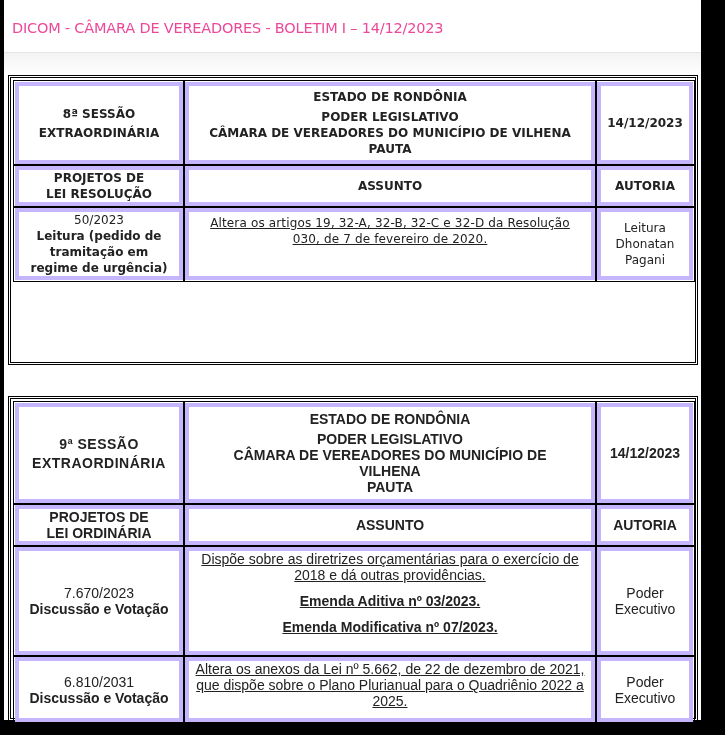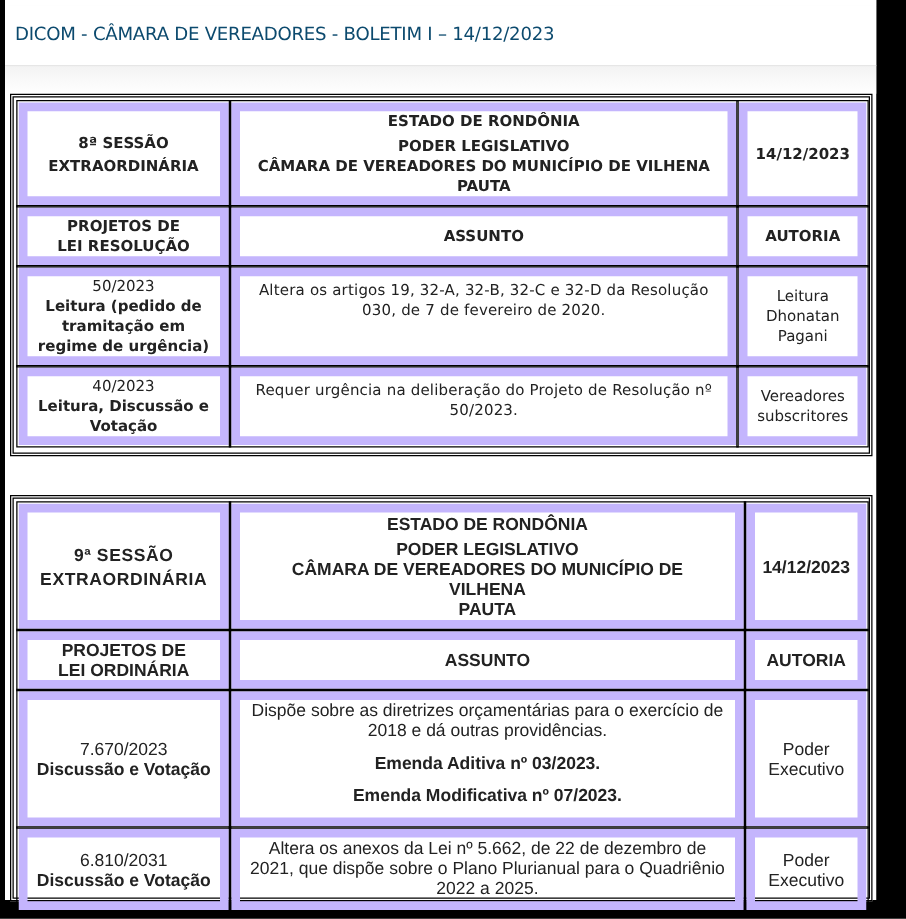--- a/index.html
+++ b/index.html
@@ -17,51 +17,51 @@
     }
     .header {
       position: absolute; left: 0; top: 5px; width: 697px; height: 47px;
       background: #fff;
       box-shadow: 0 2px 3px rgba(0,0,0,0.12);
       border-bottom: 1px solid #e6e6e6;
     }
     .header-title {
       position: absolute; left: 8px; top: 15px;
       font-family: "DejaVu Sans", sans-serif;
-      font-size: 14.5px; color: #0c4a6e; letter-spacing: -0.2px;
+      font-size: 14.5px; color: #ec4899; letter-spacing: -0.2px;
       white-space: nowrap;
     }
     .under-header {
       position: absolute; left: 0; top: 53px; width: 697px; height: 22px;
       background: linear-gradient(#f3f3f3, #fff);
     }
     .frame {
       position: absolute; left: 4px;
       border: 3px double #000;
       box-sizing: border-box;
       background: #fff;
     }
     #frame1 { top: 75px; width: 690px; height: 290px; }
     #frame2 { top: 396px; width: 690px; height: 325px; }
     table.pauta {
       border-collapse: separate; border-spacing: 2px;
       position: absolute; left: 2px; top: 2px;
       table-layout: fixed;
     }
     table.pauta td {
-      border: 7px solid #c4b5fd;
+      border: 4px solid #c4b5fd;
       outline: 1px solid #000; outline-offset: 1px;
       text-align: center; vertical-align: middle;
       padding: 0 6px; box-sizing: border-box;
       color: #222;
     }
     .t1 td { font-family: "DejaVu Sans", sans-serif; font-size: 12px; line-height: 16px; }
     .t2 td { font-family: "Liberation Sans", sans-serif; font-size: 14px; line-height: 16px; }
     .b { font-weight: bold; }
-    td.just { text-align: right; vertical-align: top !important; padding-top: 3px !important; }
+    td.just { text-align: right; vertical-align: top !important; padding-top: 3px !important; text-decoration: underline; }
     .t1 td.just { letter-spacing: 0.15px; }
     .gap { display: block; height: 6px; }
     .gap2 { display: block; height: 10px; }
   </style>
 </head>
 <body>
 
 <div class="page">
   <div class="topstrip"></div>
   <div class="header">
@@ -100,28 +100,20 @@
         <td class="b">ASSUNTO</td>
         <td class="b">AUTORIA</td>
       </tr>
       <tr style="height:70px">
         <td>
           <span>50/2023</span><br>
           <span class="b">Leitura (pedido de tramitação em regime de urgência)</span>
         </td>
         <td class="just">Altera os artigos 19, 32-A, 32-B, 32-C e 32-D da Resolução 030, de 7 de fevereiro de 2020.</td>
         <td>Leitura Dhonatan Pagani</td>
-      </tr>
-      <tr style="height:52px">
-        <td>
-          <span>40/2023</span><br>
-          <span class="b">Leitura, Discussão e Votação</span>
-        </td>
-        <td class="just">Requer urgência na deliberação do Projeto de Resolução nº 50/2023.</td>
-        <td>Vereadores subscritores</td>
       </tr>
     </tbody>
       </table>
   </div>
 
   <div class="frame" id="frame2">
     <table class="pauta t2">
       <colgroup>
           <col style="width:168px">
           <col style="width:410px">

